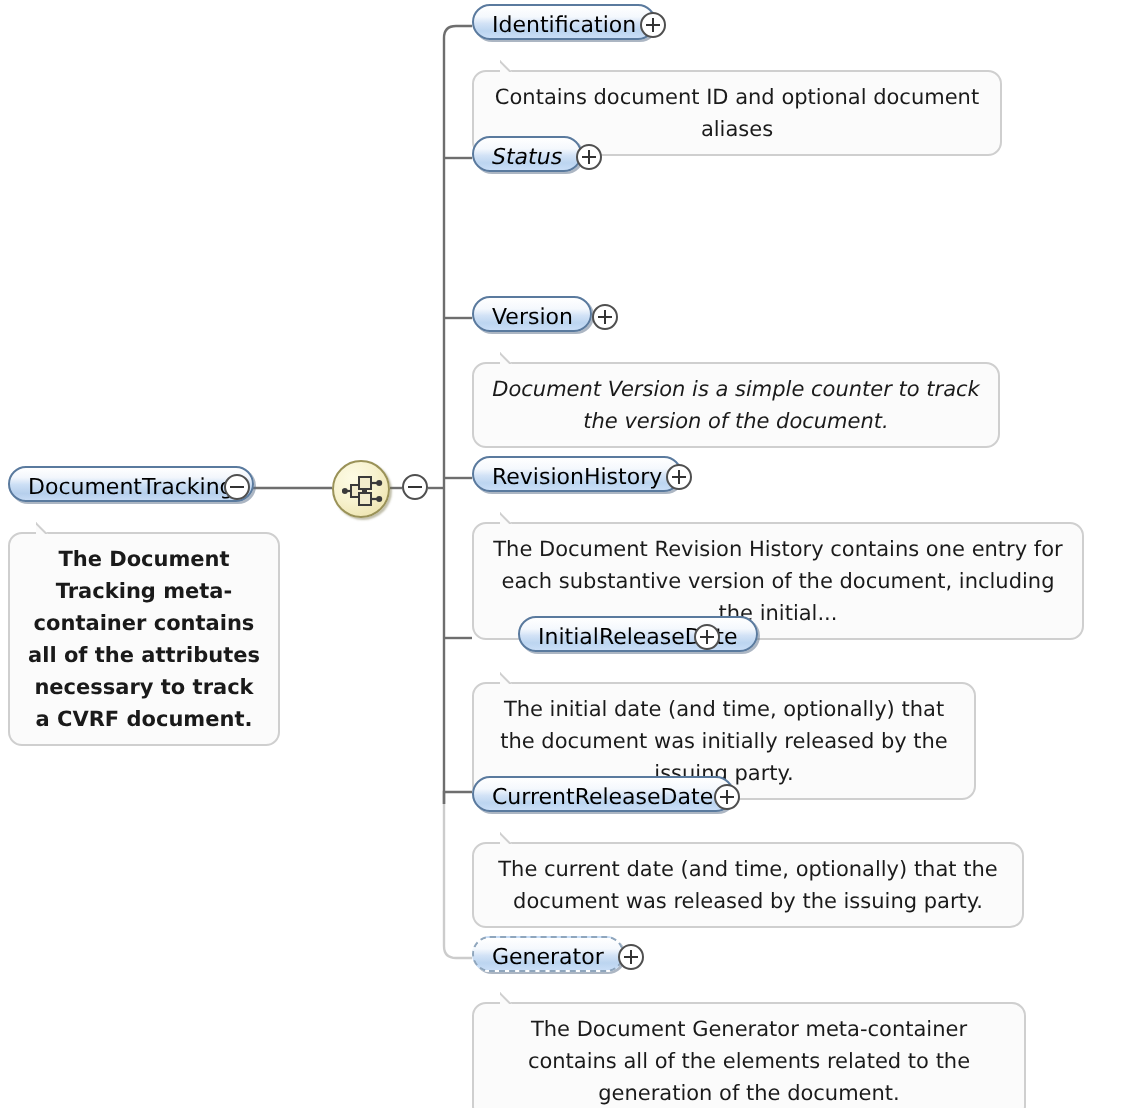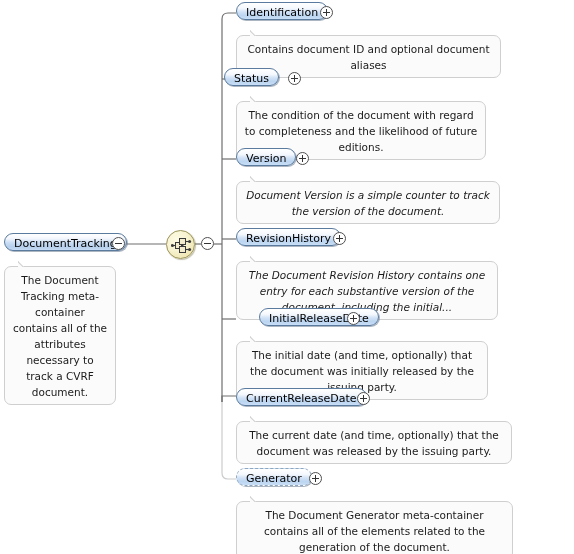--- a/index.html
+++ b/index.html
@@ -177,21 +177,21 @@
     <line x1="222" y1="239" x2="236" y2="239" stroke="#6e6e6e" stroke-width="1.2"></line>
     <line x1="222" y1="319" x2="236" y2="319" stroke="#6e6e6e" stroke-width="1.2"></line>
     <path d="M222 402 L222 396 L230 396 L236 396" stroke="#6e6e6e" stroke-width="1.2" fill="none"></path>
 
     <path d="M222 402 L222 473 Q222 479 228 479 L236 479" stroke="#cccccc" stroke-width="1.2" fill="none"></path>
   </svg>
 
   <div class="node root" style="left:4px; top:233px;">DocumentTracking</div>
   <div class="toggle minus" style="left:112px; top:237px;"></div>
 
-  <div class="note" style="left:4px; top:266px; width:112px;">
+  <div class="note" style="left:4px; top:266px; width:136px;font-weight:bold;">
     <span class="tip"></span>
     <p>The Document Tracking meta-container contains all of the attributes necessary to track a CVRF document.</p>
   </div>
 
   <div class="compositor" style="left:166px; top:230px;">
     <svg width="21" height="17" viewBox="0 0 21 17">
       <line x1="1" y1="8.5" x2="5" y2="8.5" stroke="#3a3a3a" stroke-width="1.1"></line>
       <rect x="4.5" y="5.5" width="6" height="6" fill="#f2eccc" stroke="#3a3a3a" stroke-width="1"></rect>
       <line x1="10.5" y1="8.5" x2="12.5" y2="8.5" stroke="#3a3a3a" stroke-width="1.1"></line>
       <rect x="8.5" y="1.5" width="6" height="6" fill="#f2eccc" stroke="#3a3a3a" stroke-width="1"></rect>
@@ -205,37 +205,33 @@
   </div>
   <div class="toggle minus" style="left:201px; top:237px;"></div>
 
   <div class="node" style="left:236px; top:2px;">Identification</div>
   <div class="toggle plus" style="left:320px; top:6px;"></div>
   <div class="note" style="left:236px; top:35px; width:265px;">
     <span class="tip"></span>
     <p>Contains document ID and optional document aliases</p>
   </div>
 
-  <div class="node" style="left:224px; top:68px;">Status</div>
+  <div class="node" style="left:236px; top:68px;font-style:italic;">Status</div>
   <div class="toggle plus" style="left:288px; top:72px;"></div>
-  <div class="note" style="left:236px; top:101px; width:250px;">
-    <span class="tip"></span>
-    <p>The condition of the document with regard to completeness and the likelihood of future editions.</p>
-  </div>
 
   <div class="node" style="left:236px; top:148px;">Version</div>
   <div class="toggle plus" style="left:296px; top:152px;"></div>
   <div class="note" style="left:236px; top:181px; width:264px;font-style:italic;">
     <span class="tip"></span>
     <p>Document Version is a simple counter to track the version of the document.</p>
   </div>
 
   <div class="node" style="left:236px; top:228px;">RevisionHistory</div>
   <div class="toggle plus" style="left:333px; top:232px;"></div>
-  <div class="note" style="left:236px; top:261px; width:262px;font-style:italic;">
+  <div class="note" style="left:236px; top:261px; width:306px;">
     <span class="tip"></span>
     <p>The Document Revision History contains one entry for each substantive version of the document, including the initial...</p>
   </div>
 
   <div class="node" style="left:236px; top:308px;margin-left:23px;">InitialReleaseDate</div>
   <div class="toggle plus" style="left:347px; top:312px;"></div>
   <div class="note" style="left:236px; top:341px; width:252px;">
     <span class="tip"></span>
     <p>The initial date (and time, optionally) that the document was initially released by the issuing party.</p>
   </div>

